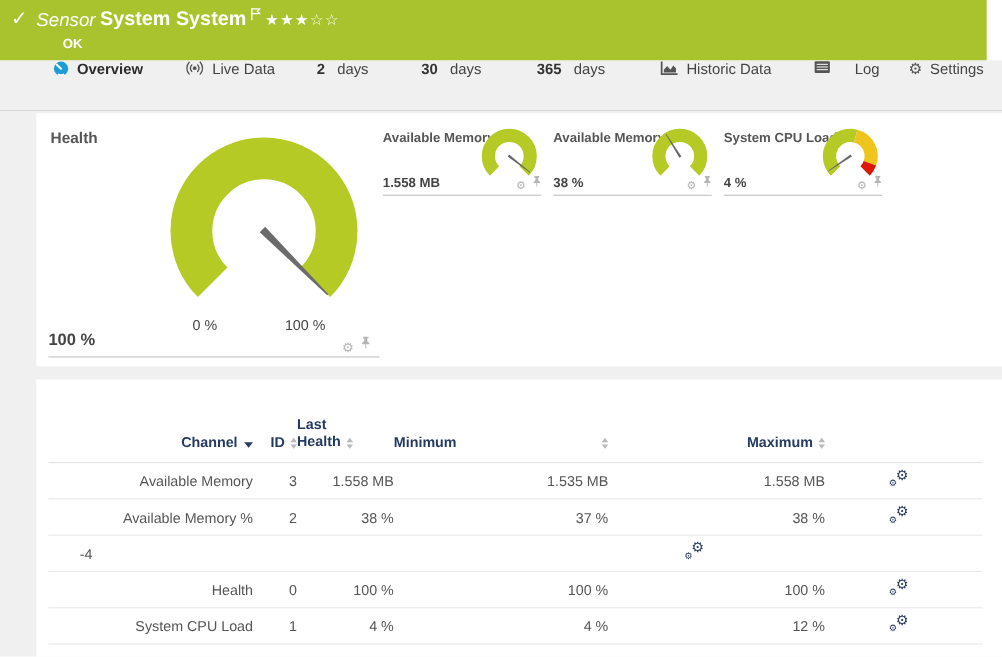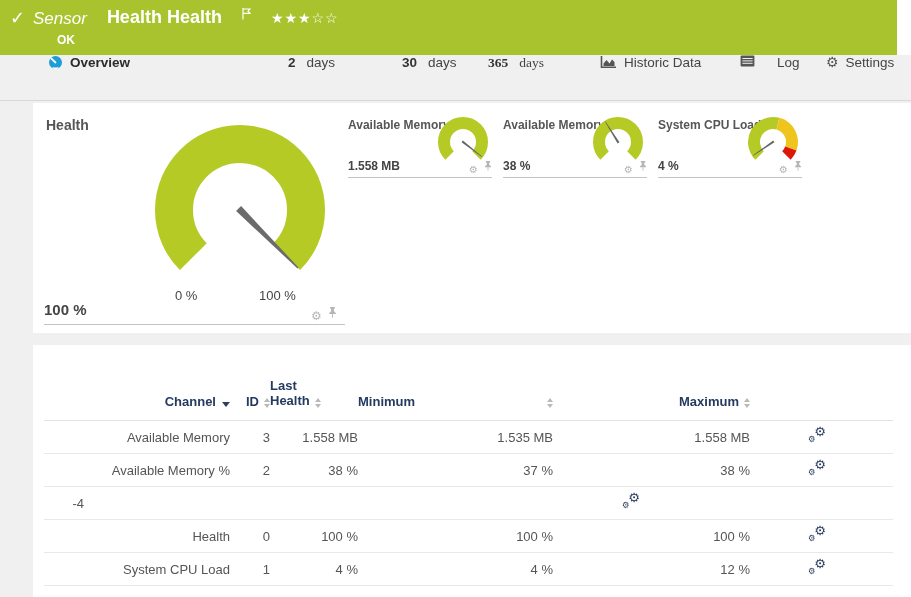--- a/index.html
+++ b/index.html
@@ -2,42 +2,42 @@
 <html><head>
 <meta charset="utf-8">
 <style>
   html,body{margin:0;padding:0;background:#fff;}
   body{width:911px;height:597px;overflow:hidden;position:relative;
        font-family:"Liberation Sans","DejaVu Sans",sans-serif;-webkit-font-smoothing:antialiased;}
 
   
   .topbar{position:absolute;left:0;top:0;width:897px;height:55px;background:#a9c32f;color:#fff;}
   .topbar .check{position:absolute;left:10px;top:7px;font-size:18px;font-weight:bold;}
-  .titlerow{position:absolute;left:33px;top:7px;display:flex;align-items:flex-start;gap:20px;}
+  .titlerow{position:absolute;left:33px;top:7px;display:flex;align-items:flex-start;gap:4px;}
   .sensor-type{font-style:italic;font-size:17px;padding-top:2px;}
   .sensor-title{font-weight:bold;font-size:18px;}
   .flag{margin-top:-1px;}
   .stars{font-size:14px;letter-spacing:1px;padding-top:3px;white-space:nowrap;}
   .status-ok{position:absolute;left:57px;top:33px;font-size:12px;font-weight:bold;}
 
   
   .content{position:absolute;left:0;top:55px;right:0;bottom:0;background:#f0f0f0;}
 
   
   .tabbar{position:relative;height:45px;border-bottom:1px solid #d8d8d8;}
   .tab{position:absolute;top:0;height:55px;display:flex;align-items:flex-start;gap:7px;
        font-size:13.5px;color:#444;cursor:pointer;}
   .tab .num{font-weight:bold;color:#333;margin-right:4px;}
   .tab.active{font-weight:bold;color:#2b2b2b;}
   .tab.active::after{content:"";position:absolute;left:0;right:0;bottom:-1px;height:3px;background:#1e9cd8;}
   .t-overview{left:48px;width:127px;}
   .t-live{left:168px;width:110px;}
   .t-2d{left:288px;}
-  .t-30d{left:402px;}
-  .t-365d{left:488px;font-family:Liberation Serif, serif;}
+  .t-30d{left:383px;}
+  .t-365d{left:488px;}
   .t-hist{left:600px;}
   .t-log{left:740px;gap:22px;}
   .t-set{left:826px;}
   .gearchar{font-size:14px;color:#555;line-height:1;}
 
   
   .panel{position:absolute;left:33px;right:0;background:#fff;}
   .gauges-panel{top:48px;height:230px;}
   .table-panel{top:290px;height:262px;}
 
@@ -85,21 +85,21 @@
   .editwrap .g-big{position:absolute;right:0;top:-3px;font-size:13px;line-height:1;}
   .editwrap .g-small{position:absolute;left:0;bottom:0;font-size:8.5px;line-height:1;}
 </style>
 </head>
 <body>
 
 <div class="topbar">
   <span class="check">✓</span>
   <div class="titlerow">
     <span class="sensor-type">Sensor</span>
-    <span class="sensor-title">Health Health</span>
+    <span class="sensor-title">System System</span>
     <span class="flag">
       <svg width="9" height="12" viewBox="0 0 9 12">
           <path d="M1,0 V11.5 M1,1 H8 L6,3.2 8,5.4 H1" stroke="#fff" stroke-width="1.2" fill="none"></path>
         </svg>
     </span>
     <span class="stars"><span>★★★</span><span>☆☆</span></span>
   </div>
   <span class="status-ok">OK</span>
 </div>
 
@@ -108,20 +108,32 @@
   <div class="tabbar">
     <div class="tab t-overview active">
       <span>
         <svg width="15" height="15" viewBox="0 0 15 15">
             <circle cx="7.5" cy="7.5" r="6.5" fill="#1e9cd8"></circle>
             <path d="M7.5,7.5 L3.4,3.6" stroke="#fff" stroke-width="1.8" stroke-linecap="round"></path>
             <path d="M4.6,12.6 A6.5 6.5 0 0 0 10.4,12.6" stroke="#fff" stroke-width="1.6" fill="none"></path>
           </svg>
       </span>
       <span>Overview</span>
+    </div>
+    <div class="tab t-live">
+      <span>
+        <svg width="18" height="14" viewBox="0 0 18 14">
+            <circle cx="9" cy="7" r="1.7" fill="#555"></circle>
+            <path d="M11.6,4 A4.5 4.5 0 0 1 11.6,10" stroke="#555" stroke-width="1.2" fill="none" stroke-linecap="round"></path>
+            <path d="M14,1.6 A8 8 0 0 1 14,12.4" stroke="#555" stroke-width="1.2" fill="none" stroke-linecap="round"></path>
+            <path d="M6.4,4 A4.5 4.5 0 0 0 6.4,10" stroke="#555" stroke-width="1.2" fill="none" stroke-linecap="round"></path>
+            <path d="M4,1.6 A8 8 0 0 0 4,12.4" stroke="#555" stroke-width="1.2" fill="none" stroke-linecap="round"></path>
+          </svg>
+      </span>
+      <span>Live Data</span>
     </div>
     <div class="tab t-2d">
       <span class="num">2</span>
         <span>days</span>
     </div>
     <div class="tab t-30d">
       <span class="num">30</span>
         <span>days</span>
     </div>
     <div class="tab t-365d">

